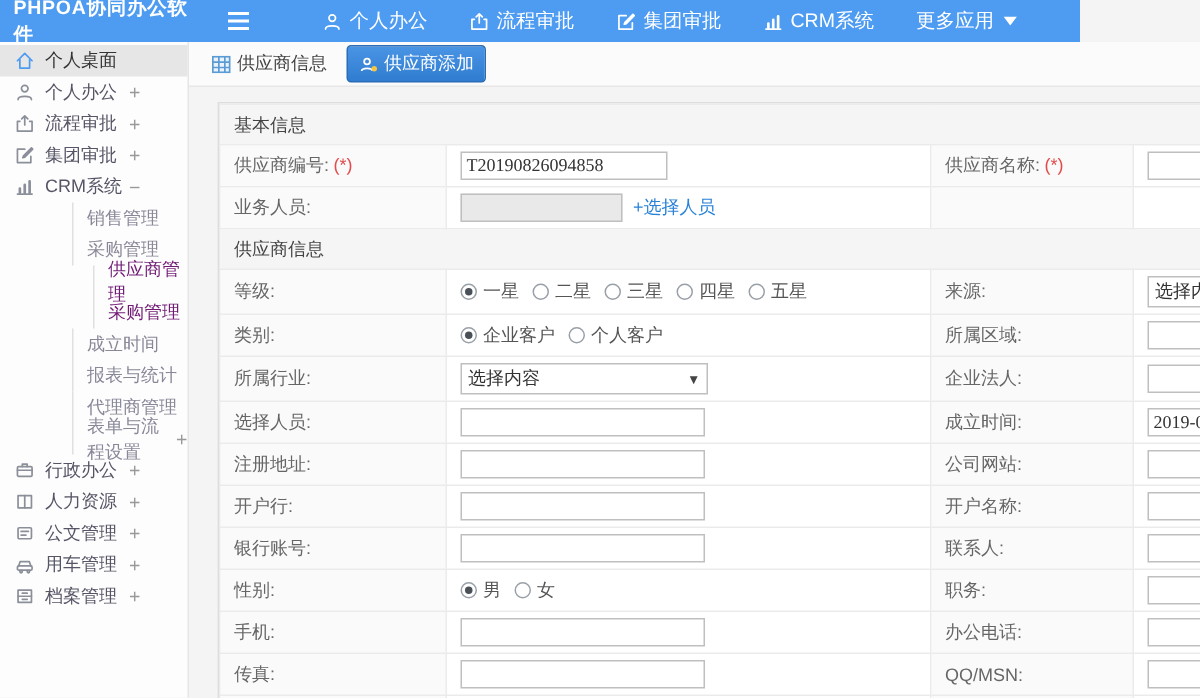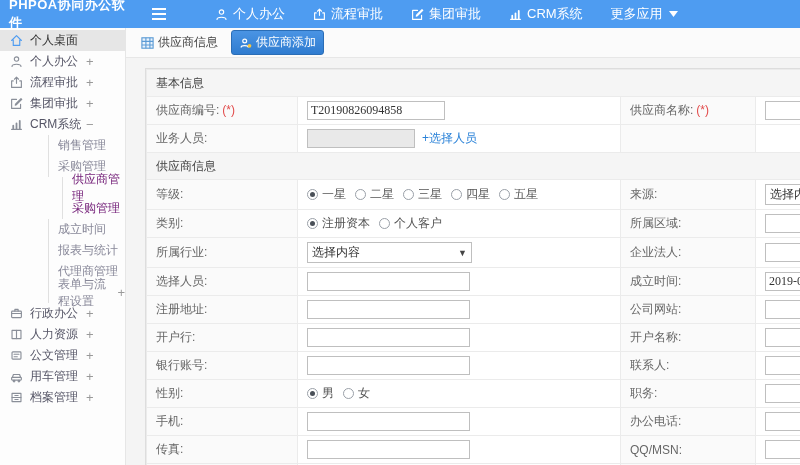--- a/index.html
+++ b/index.html
@@ -1,18 +1,18 @@
 <!DOCTYPE html>
 <html><head>
 <meta charset="utf-8">
 <style>
   html,body{margin:0;padding:0;width:800px;height:465px;overflow:hidden;
     font-family:"Liberation Sans","DejaVu Sans",sans-serif;background:#f4f4f4;}
   
-  .topbar{position:absolute;top:0;left:0;width:800px;height:28px;background:#4e9cf1;
+  .topbar{position:absolute;top:0;left:0;width:720px;height:28px;background:#4e9cf1;
     display:flex;align-items:center;color:#fff;z-index:5;}
   .logo{width:128px;padding-left:9px;font-size:13px;font-weight:bold;letter-spacing:.5px;}
   .burger{width:18px;height:18px;margin-left:14px;cursor:pointer;display:flex;align-items:center;}
   .topnav{display:flex;align-items:center;margin-left:46px;}
   .nav-item{display:flex;align-items:center;font-size:13px;margin-right:28px;cursor:pointer;white-space:nowrap;}
   .nav-item .icn{margin-right:5px;display:flex;}
   .nav-item .caret{margin-left:6px;font-size:10px;}
   .icn svg{display:block;}
   
   .sidebar{position:absolute;top:28px;left:0;width:125px;bottom:0;background:#fdfdfd;
@@ -318,21 +318,21 @@
               </label></td>
             <td class="lc">来源:</td>
             <td class="fc"><div class="sel">
                 <span>选择内容</span>
               </div></td>
           </tr>
           <tr>
             <td class="lc">类别:</td>
             <td class="fc"><label class="ro">
                 <span class="rb sel"></span>
-                <span>注册资本</span>
+                <span>企业客户</span>
               </label><label class="ro">
                 <span class="rb"></span>
                 <span>个人客户</span>
               </label></td>
             <td class="lc">所属区域:</td>
             <td class="fc"><input class="ti" style="width: 155px;" value=""></td>
           </tr>
           <tr>
             <td class="lc">所属行业:</td>
             <td class="fc"><div class="sel">

